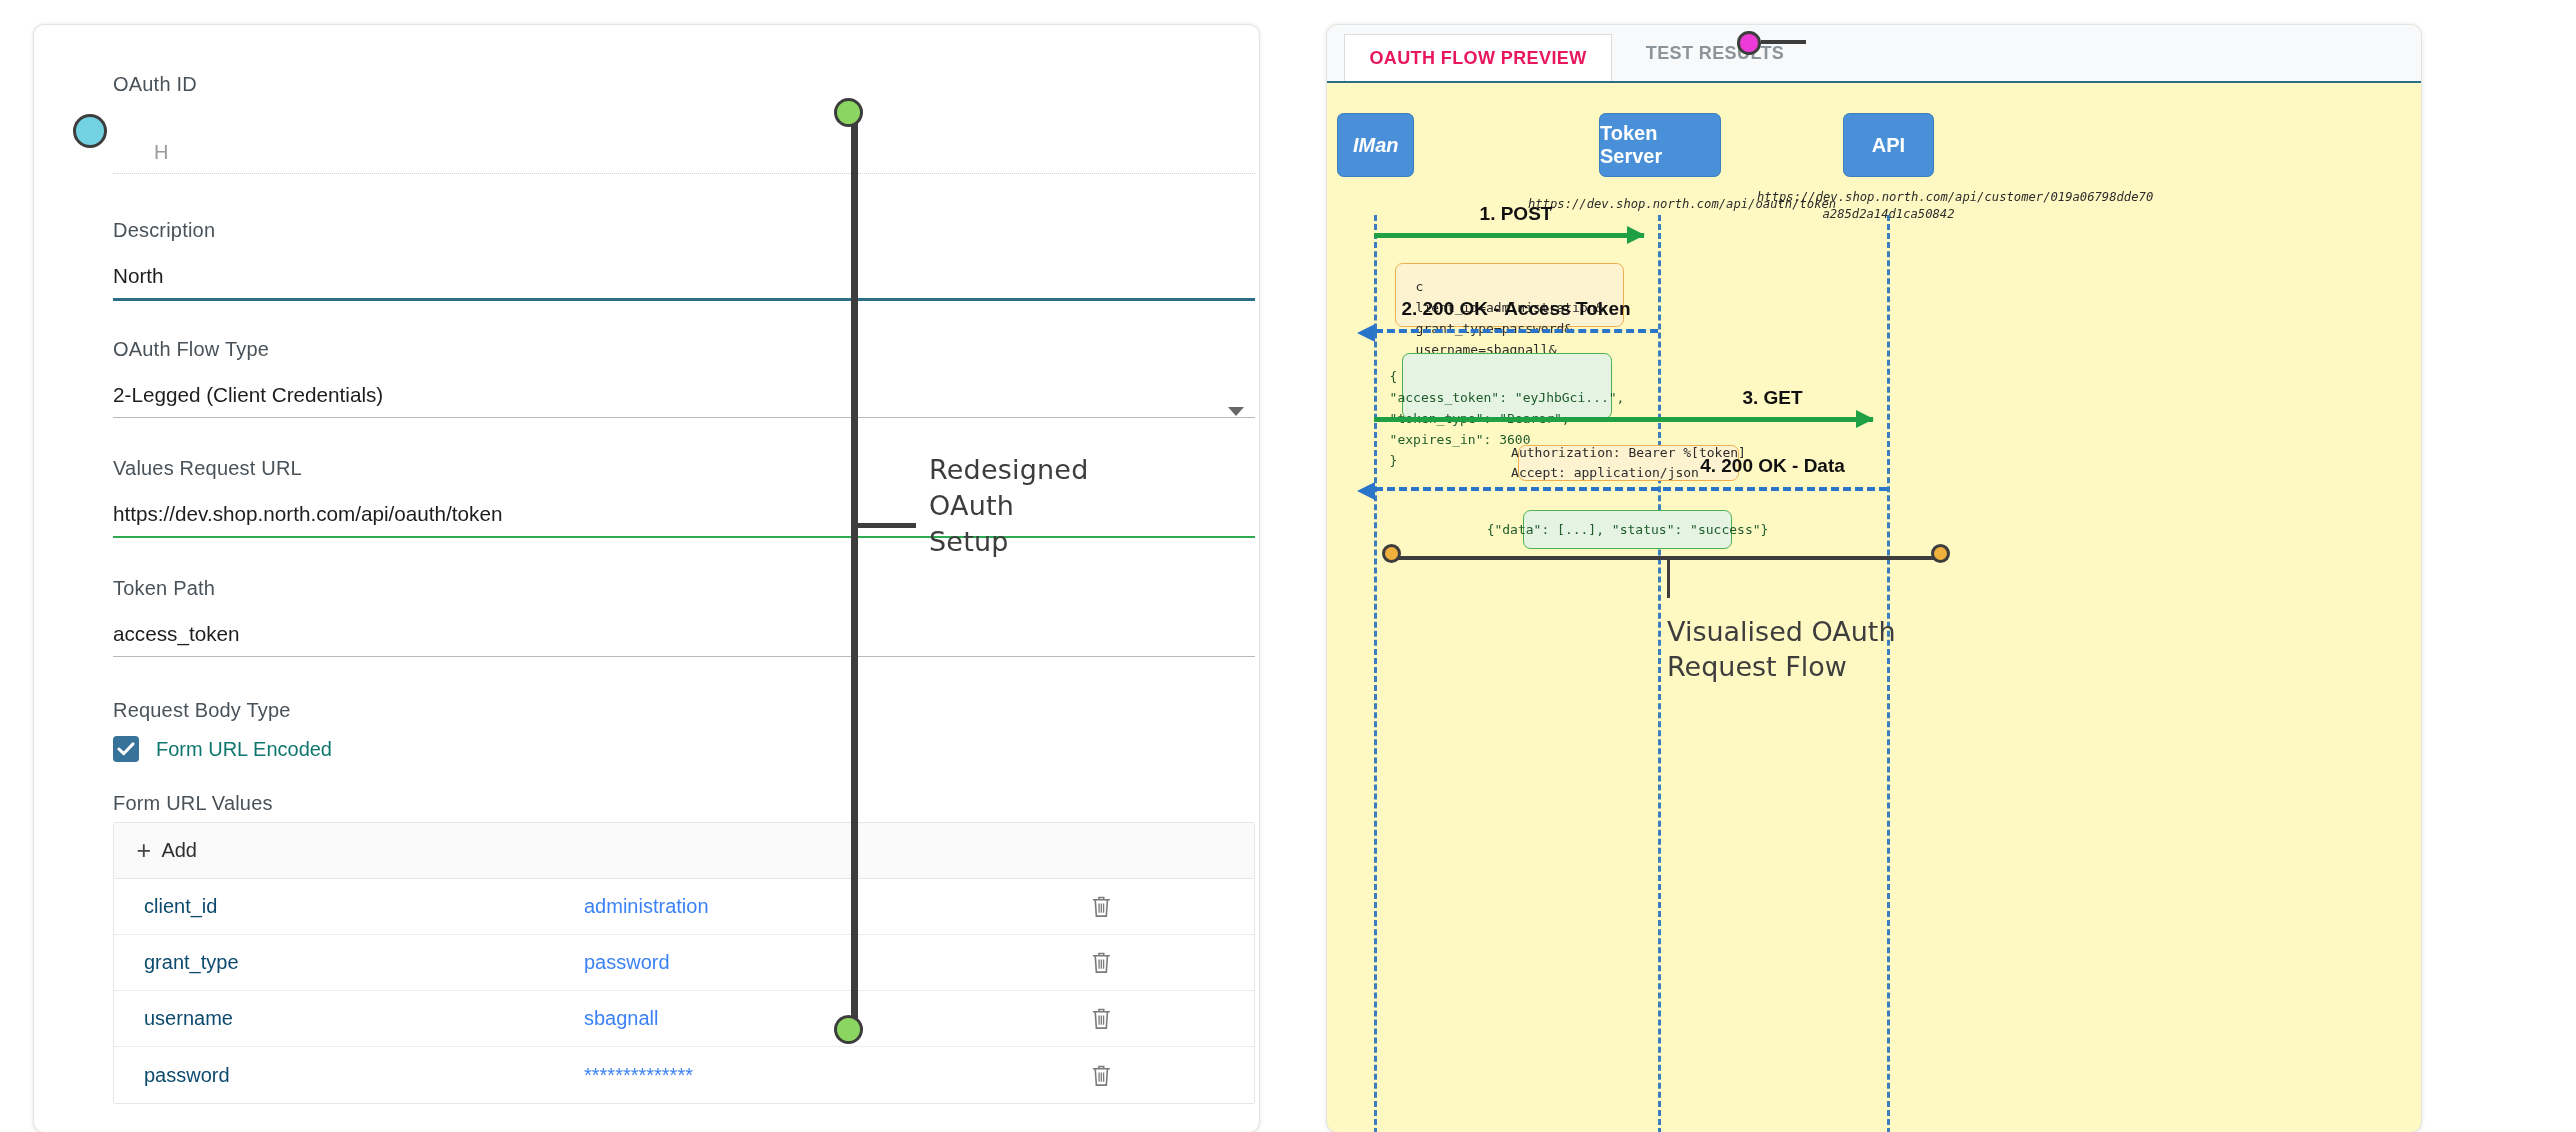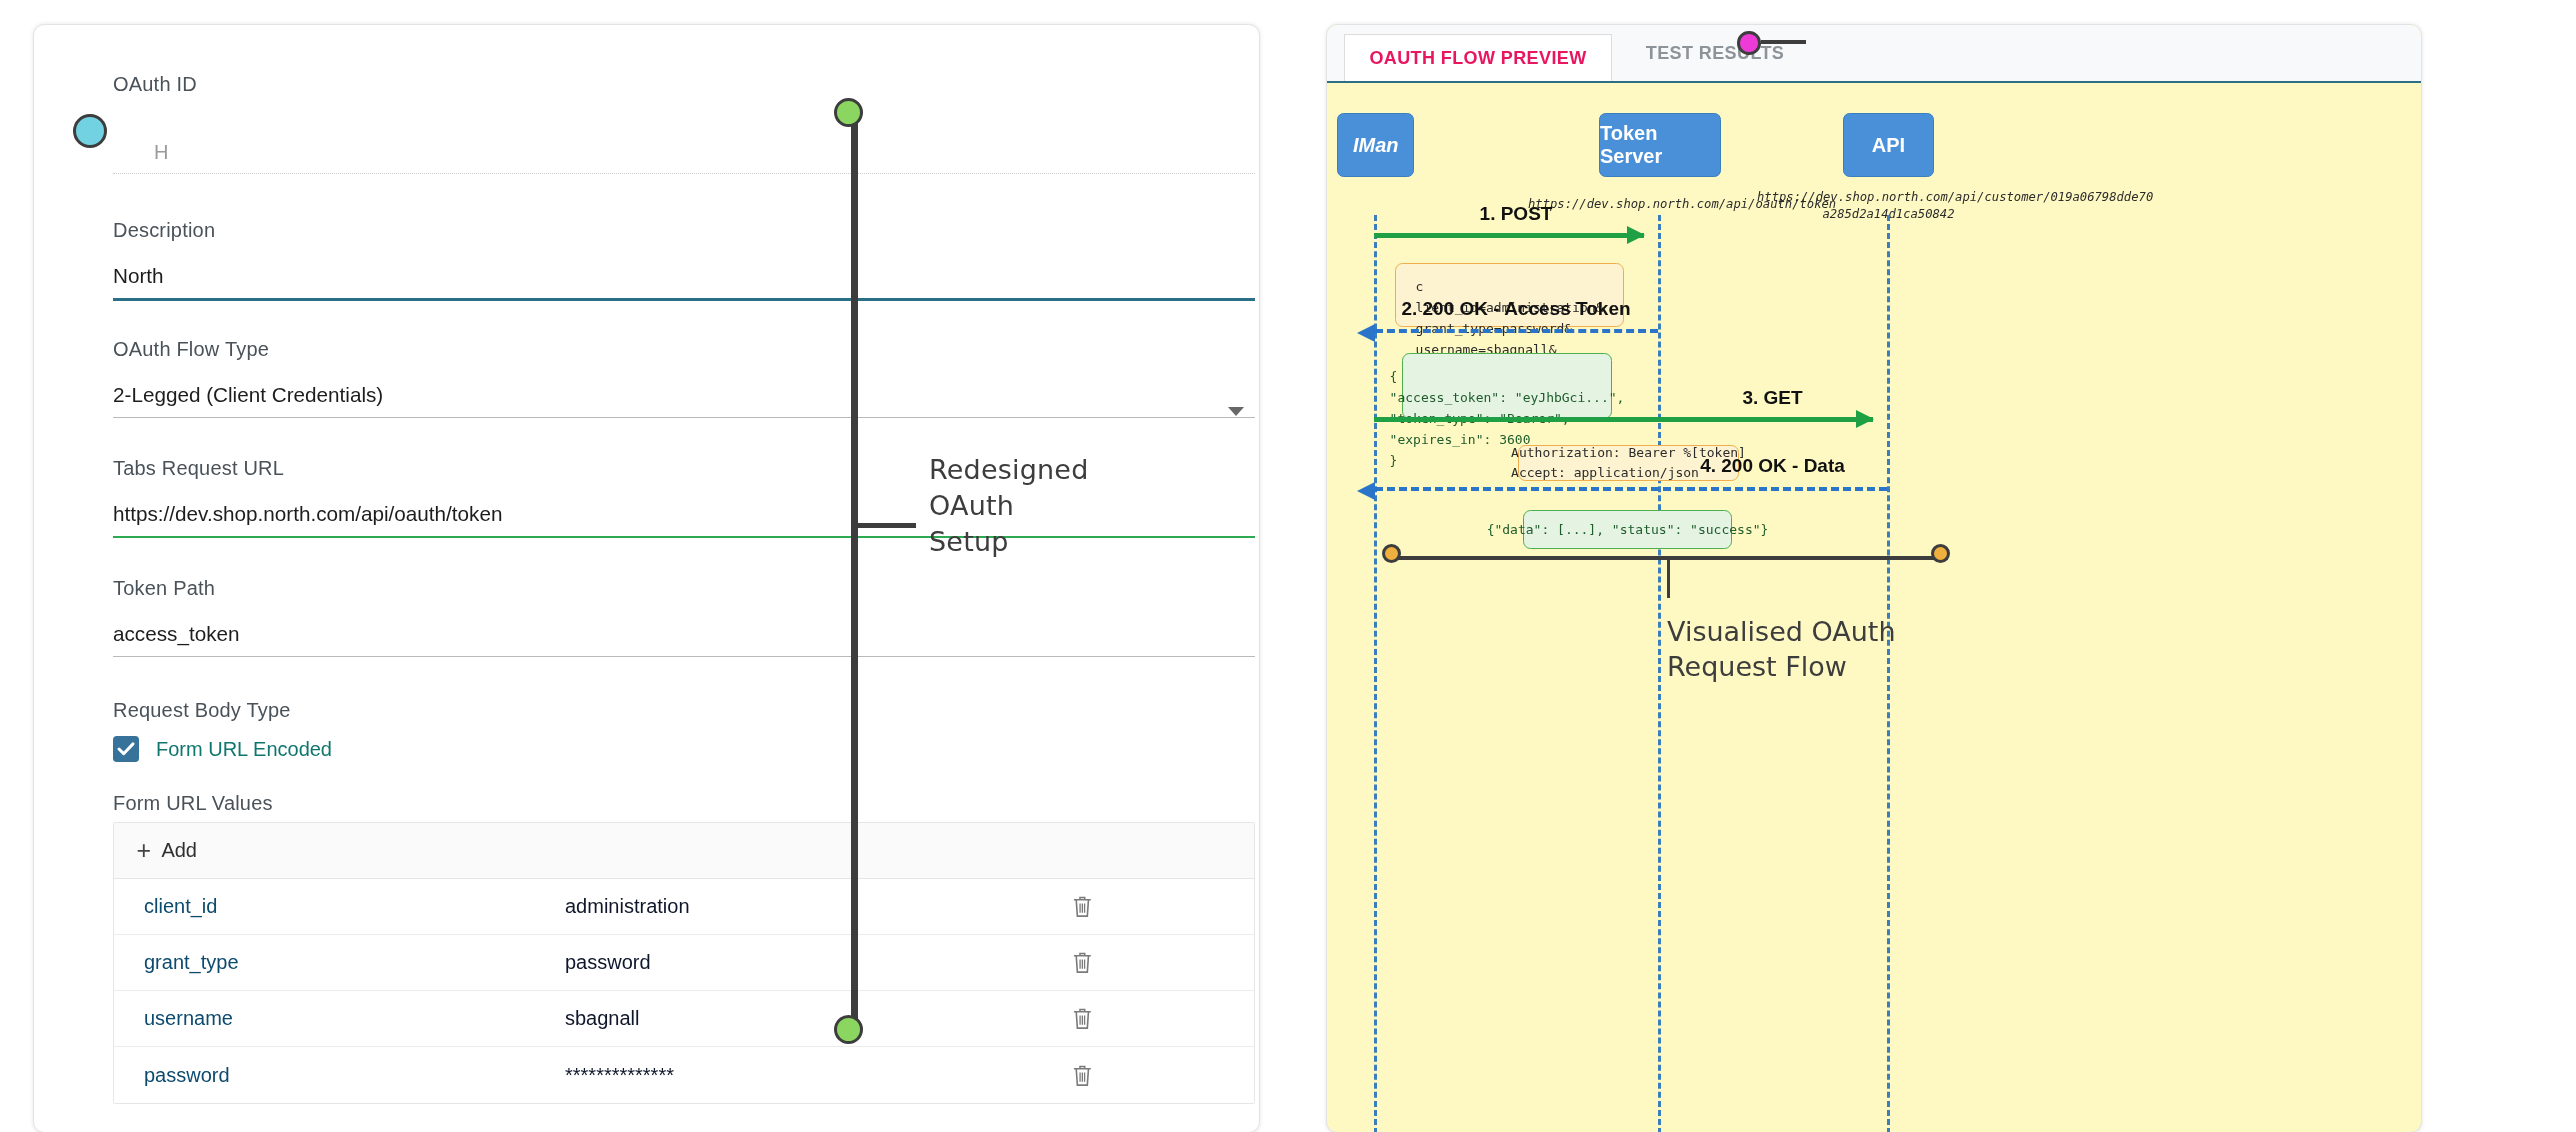--- a/index.html
+++ b/index.html
@@ -71,21 +71,21 @@
     font-size: 20px; color:#2f2f2f; cursor:pointer; background:none; border:none;
     font-family:"Liberation Sans", sans-serif;
   }
   .plus-ico { font-size: 25px; line-height: 1; color:#444; font-weight: 300; }
   .trow {
     height: 56px; display:flex; align-items:center;
     border-bottom: 0.9px solid #ececec;
   }
   .trow:last-child { border-bottom: none; }
   .tc-key { width: 451px; padding-left: 30px; font-size: 20px; color:#0c4a6e; }
-  .tc-val { width: 451px; font-size: 20px; color:#0f172a; }
+  .tc-val { width: 451px; font-size: 20px; color:#3b82f6;margin-left:19px; }
   .tc-act { flex:1; display:flex; justify-content:flex-start; padding-left: 56px; }
   .trash { width:20.7px; height:23.5px; display:block; }
 
   
   .anno-line {
     position:absolute; background:#3d3d3d;
   }
   .dot {
     position:absolute; border-radius:50%;
     border: 3.8px solid #3d3d3d;
@@ -205,21 +205,21 @@
     </div>
 
     <div class="field" style="top:314px;">
       <div class="flabel">OAuth Flow Type</div>
       <div class="fvalue" style="margin-top:26px; position:relative;">2-Legged (Client Credentials)</div>
       <div class="uline"></div>
       <div class="caret" style="bottom:1.9px;"></div>
     </div>
 
     <div class="field" style="top:433px;">
-      <div class="flabel">Tabs Request URL</div>
+      <div class="flabel">Values Request URL</div>
       <div class="fvalue" style="margin-top:26px;">https://dev.shop.north.com/api/oauth/token</div>
       <div class="uline green"></div>
     </div>
 
     <div class="field" style="top:553px;">
       <div class="flabel">Token Path</div>
       <div class="fvalue" style="margin-top:26px;">access_token</div>
       <div class="uline"></div>
     </div>
 

